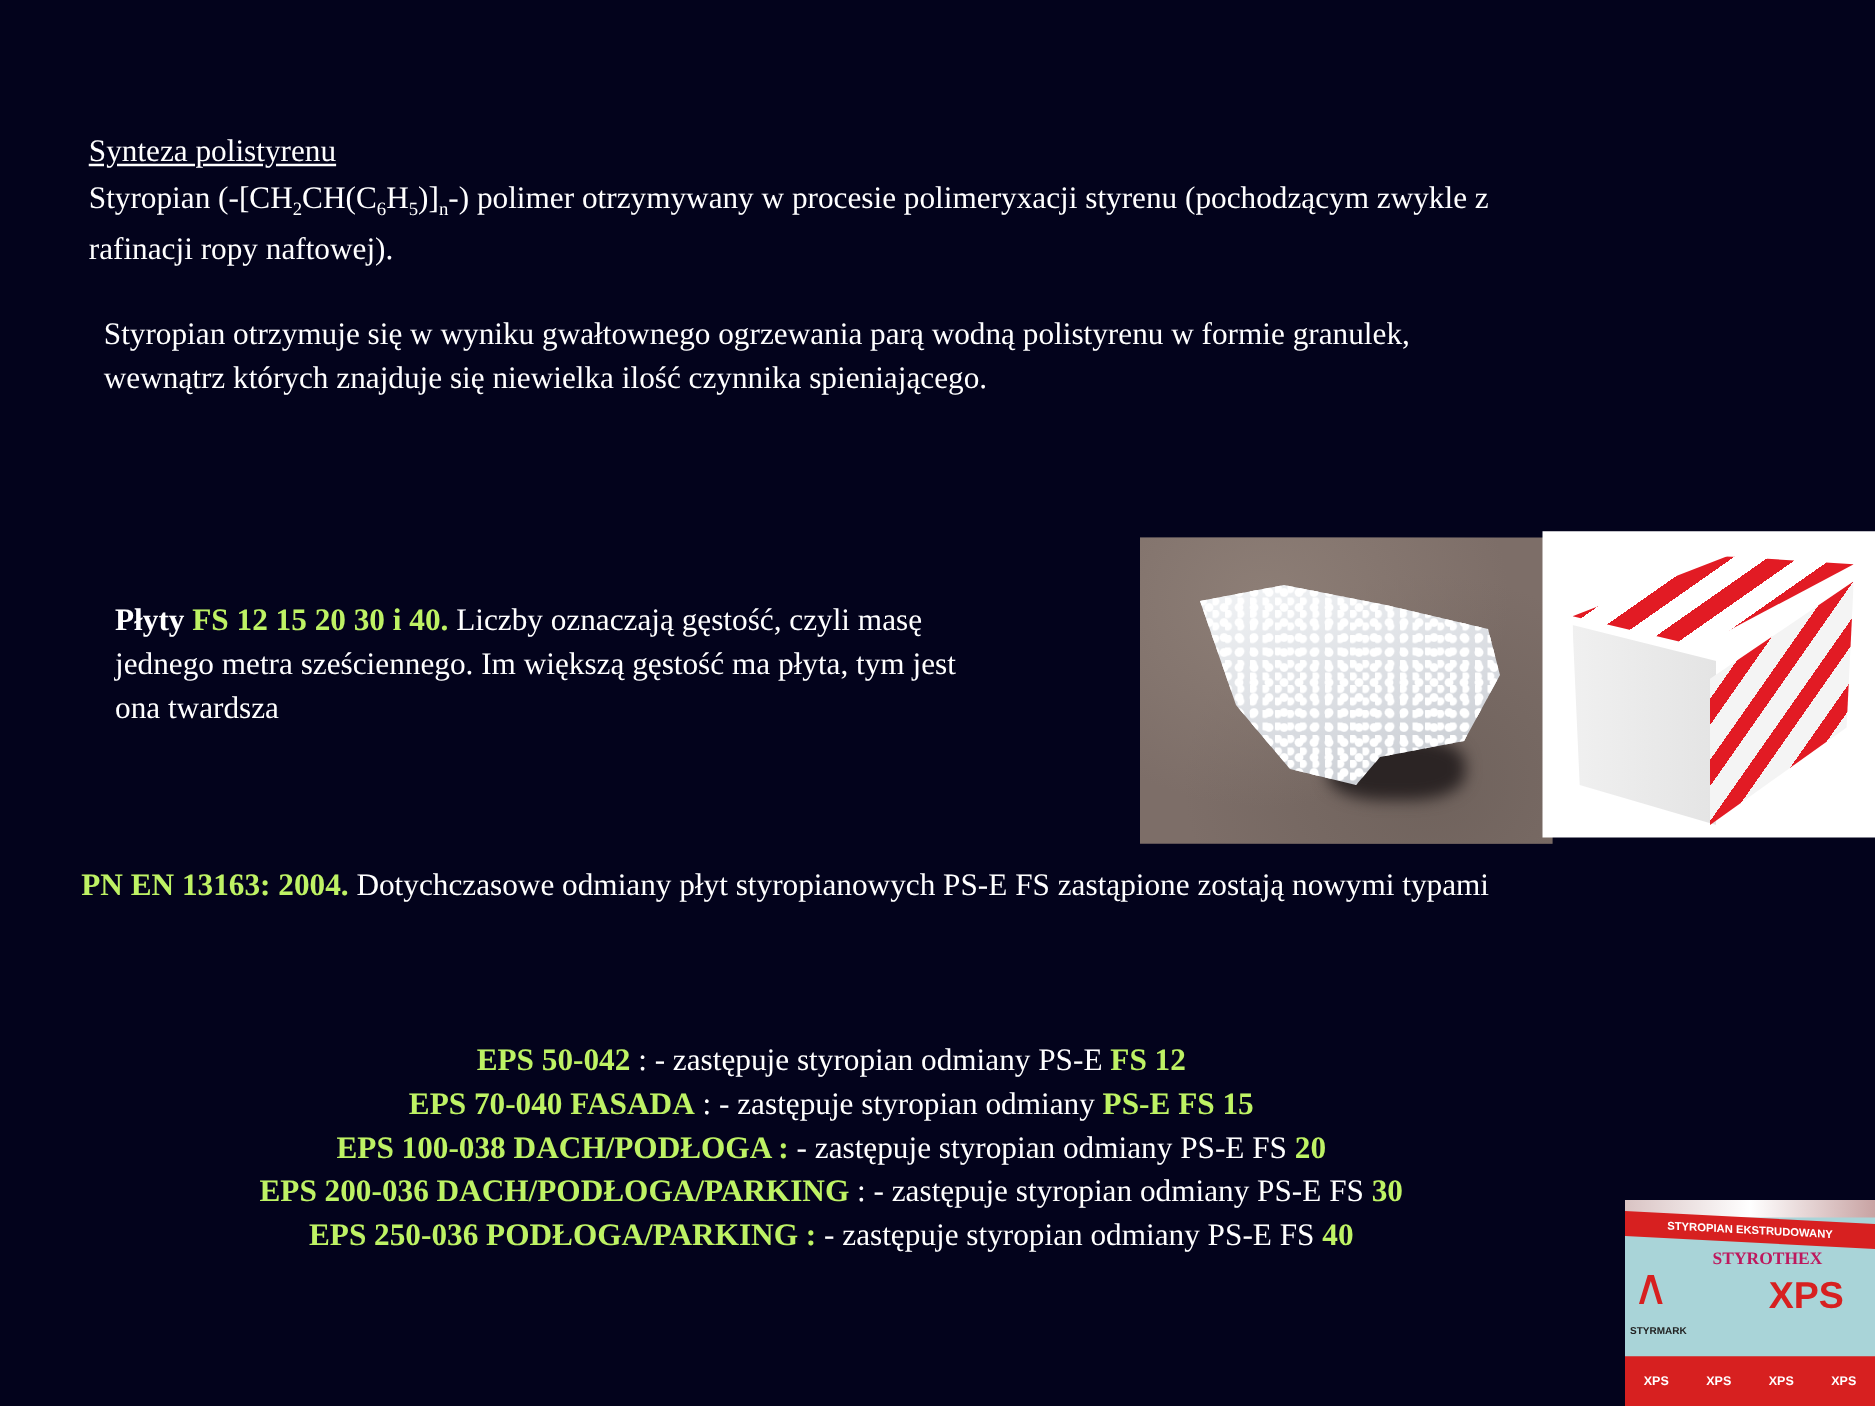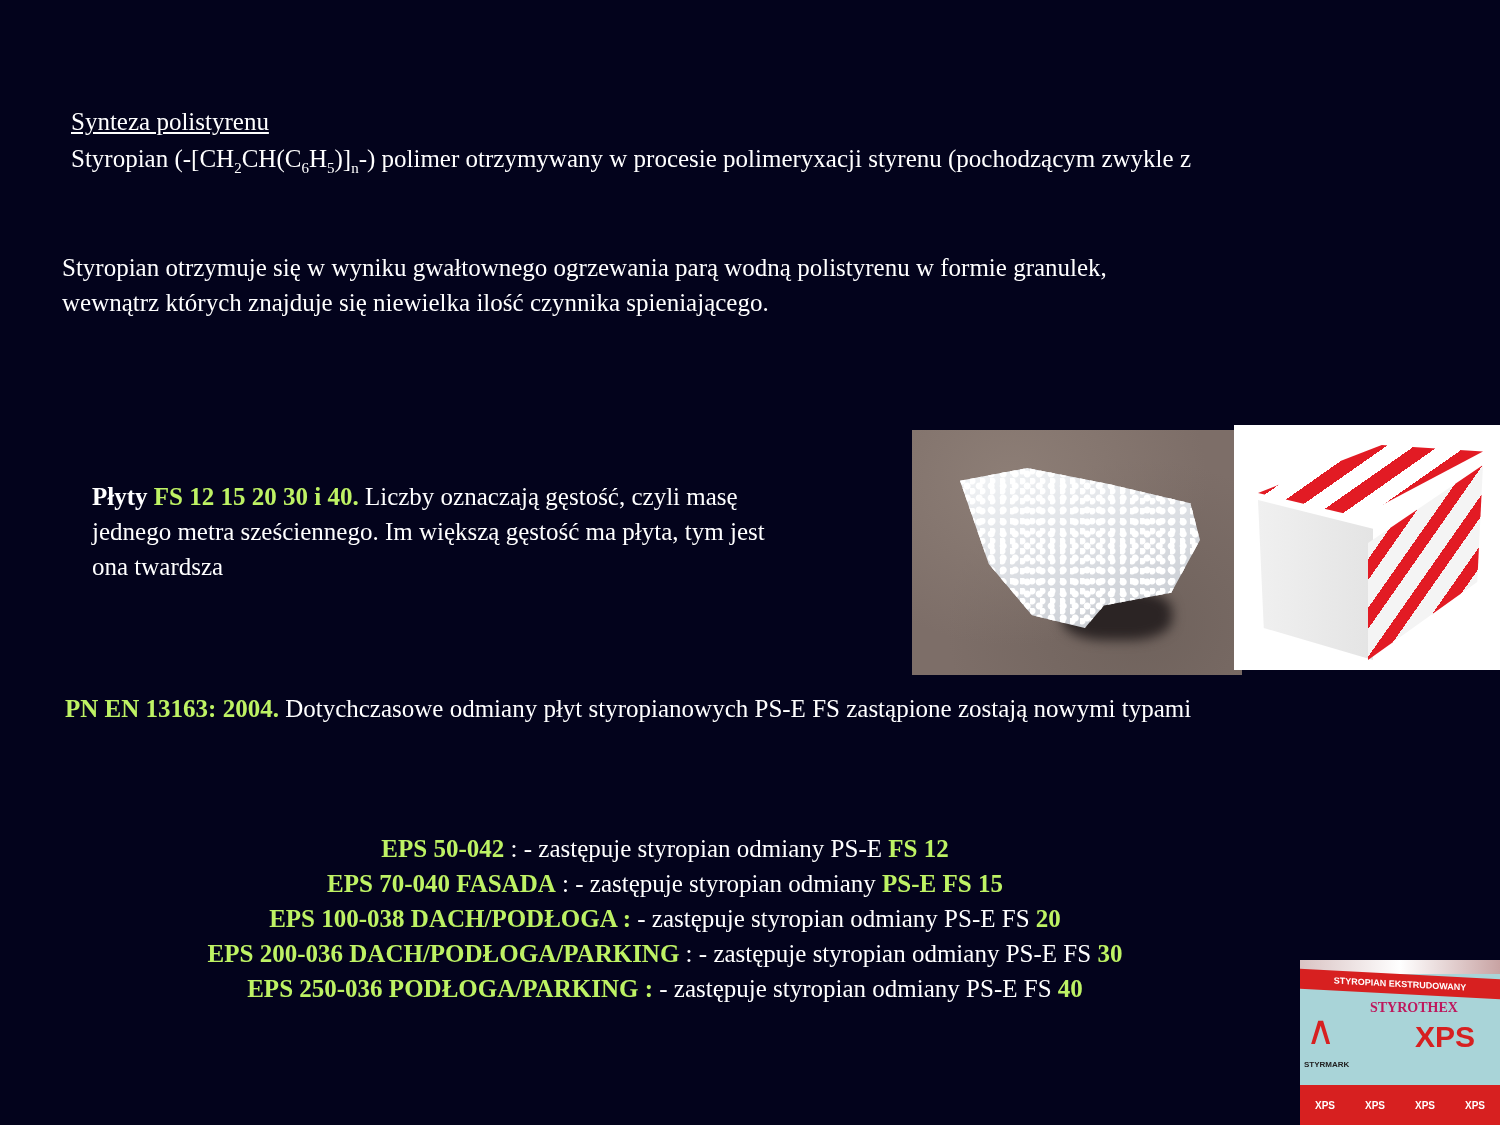--- a/index.html
+++ b/index.html
@@ -187,23 +187,24 @@
   }
 </style>
 </head>
 <body>
 
 <div class="block" style="left:71px; top:104px; width:1400px;">
   <div class="title">Synteza polistyrenu</div>
   <div style="line-height:40px;">
     <span>Styropian (-[CH</span><sub>2</sub><span>CH(C</span><sub>6</sub><span>H</span><sub>5</sub><span>)]</span><sub>n</sub><span>-) polimer otrzymywany w procesie polimeryxacji styrenu (pochodzącym zwykle z</span>
   </div>
-</div>
-
-<div class="block" style="left:62px; top:250px; width:1400px;">
+  <div style="line-height:42px;">rafinacji ropy naftowej).</div>
+</div>
+
+<div class="block" style="left:83px; top:250px; width:1400px;">
   <div>Styropian otrzymuje się w wyniku gwałtownego ogrzewania parą wodną polistyrenu w formie granulek,</div>
   <div>wewnątrz których znajduje się niewielka ilość czynnika spieniającego.</div>
 </div>
 
 <div class="block" style="left:92px; top:479px; width:800px;">
   <div>
     <span class="bold">Płyty</span>
     <span class="green">FS 12 15 20 30 i 40.</span><span> Liczby oznaczają gęstość, czyli masę</span>
   </div>
   <div>jednego metra sześciennego. Im większą gęstość ma płyta, tym jest</div>

